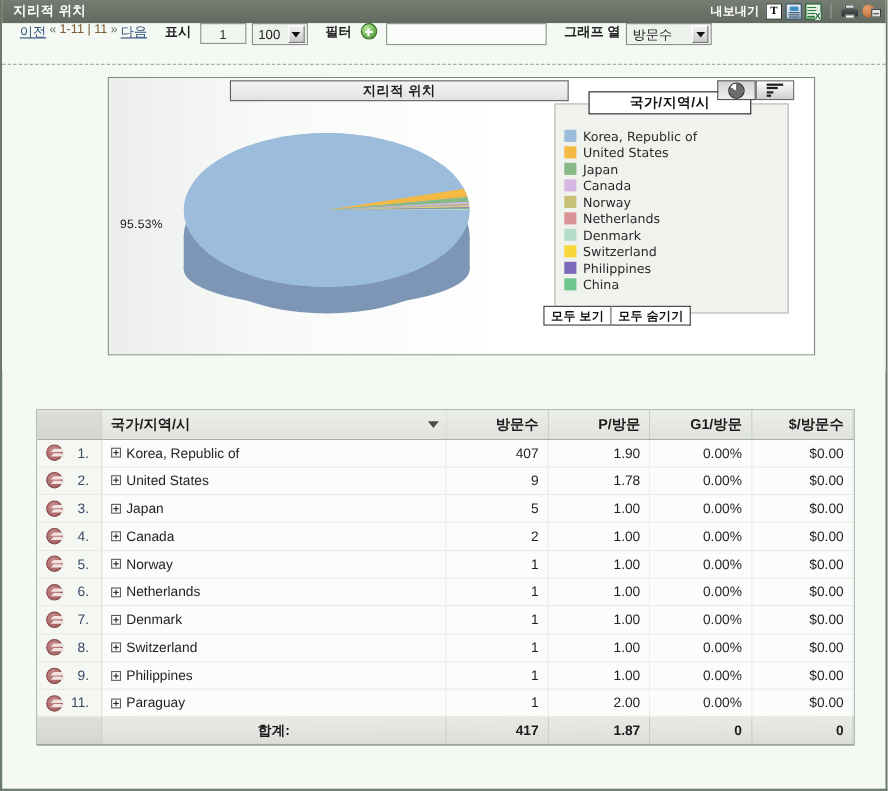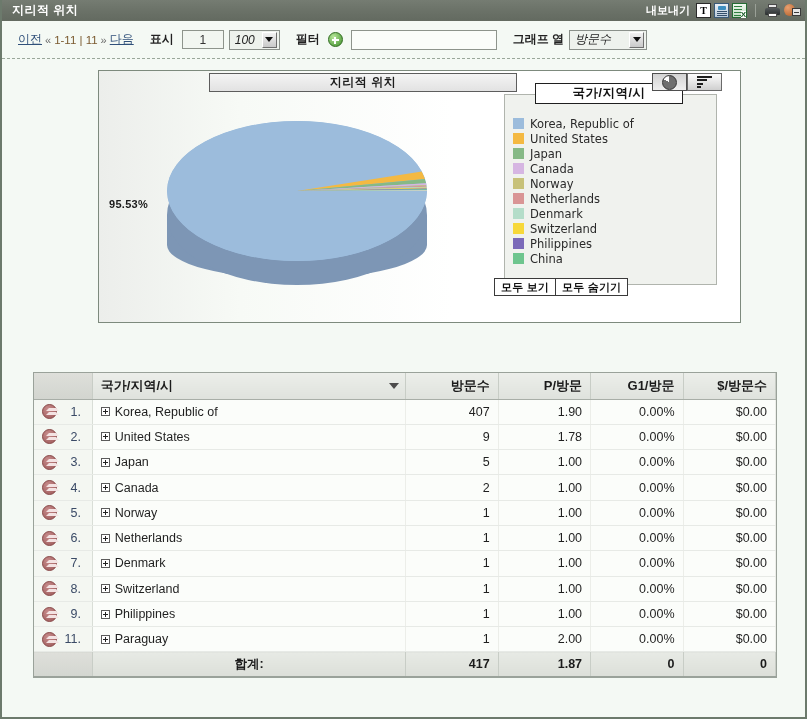--- a/index.html
+++ b/index.html
@@ -147,21 +147,21 @@
   .subheader-text {
     color: #6d7a6d;
     font-size: 11px;
     font-weight: bold;
   }
 
   
   .toolbar {
     height: 38px;
     background: #f4f9f4;
-    display: flex; align-items: center;
+    display: flex; align-items: flex-start;
     padding: 0 8px;
     box-sizing: border-box;
     border-bottom: 1px dashed #9aa79a;
     gap: 0px;
   }
   .lnk {
     color: #30507a;
     text-decoration: underline;
     font-size: 12px;
     cursor: pointer;
@@ -190,21 +190,20 @@
     display: inline-flex; align-items: center;
     box-sizing: border-box;
     cursor: pointer;
   }
   .select-box .val {
     padding: 0 5px;
     font-size: 12px;
     color: #222;
     text-align: right;
     white-space: nowrap;
-    font-style: italic;
   }
   .select-box .arrowbtn {
     width: 15px; height: 16px;
     margin: 0 2px 0 2px;
     background: linear-gradient(to bottom,#f2f2f2,#c9c9c9);
     border: 1px solid #6f6f6f;
     border-top-color: #ffffff; border-left-color:#ffffff;
     display: inline-flex; align-items:center; justify-content:center;
     box-sizing: border-box;
   }
@@ -322,21 +321,21 @@
     position: absolute;
     left: 0; top: 0;
     width: 260px; height: 140px;
     border-radius: 50%;
     background: #9cbcdc;
     overflow: hidden;
   }
   .pct-label {
     position: absolute;
     left: 10px; top: 127px;
-    font-size: 11px; font-weight: bold; color:#1a1a1a;
+    font-size: 11px; font-weight: normal; color:#1a1a1a;
     z-index: 3;
     letter-spacing: 0.3px;
   }
 
   
   .legend-box {
     position: absolute;
     left: 405px; top: 23px;
     width: 213px; height: 191px;
     border: 1px solid #b0b4ad;

